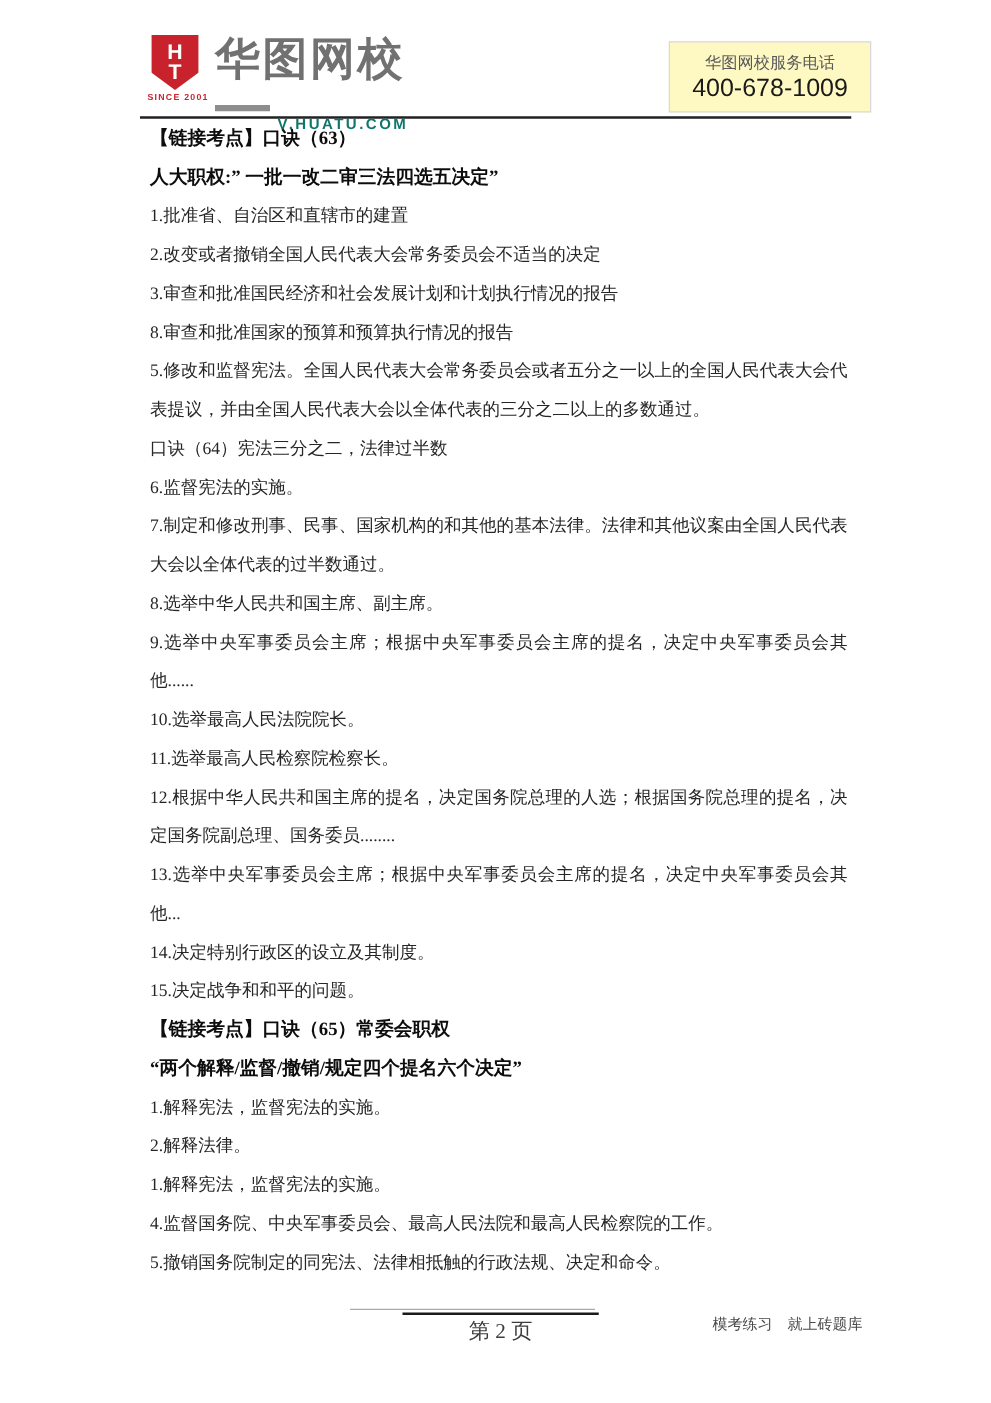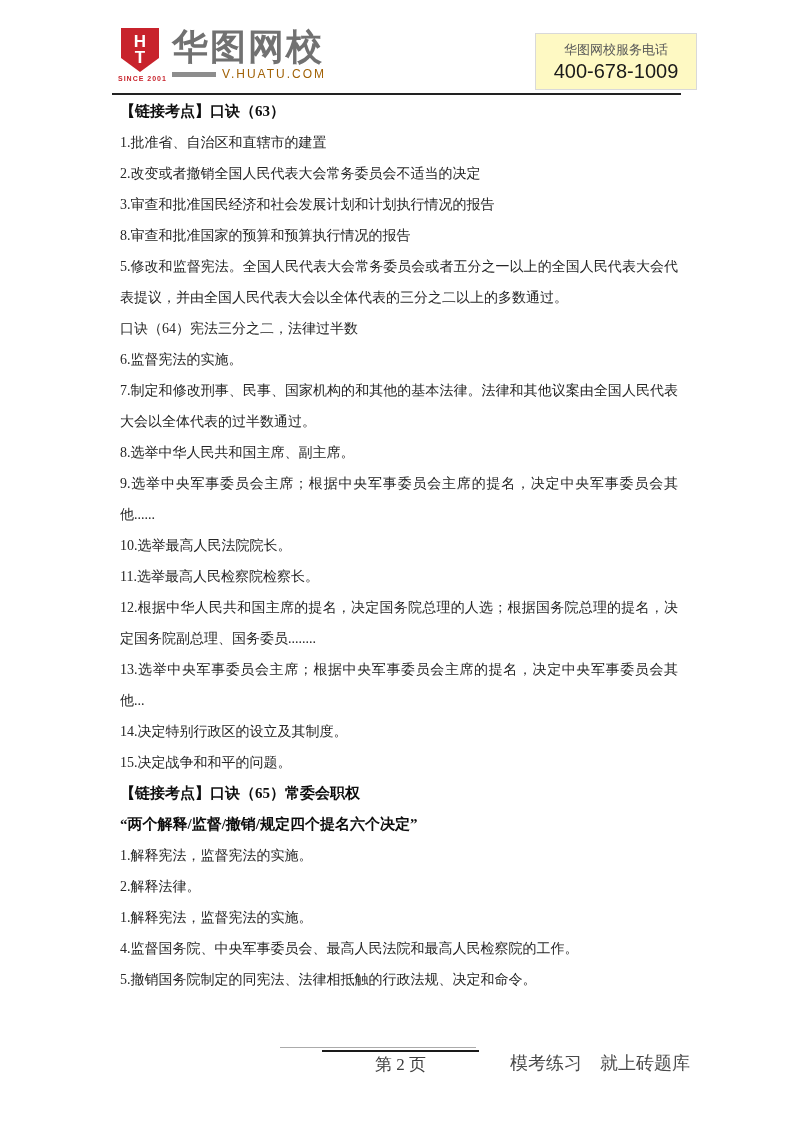--- a/index.html
+++ b/index.html
@@ -70,24 +70,25 @@
     margin-top: 1px;
   }
   .brand-bar {
     width: 44px;
     height: 5px;
     background: #8d8d8d;
     margin-right: 6px;
   }
   .brand-domain {
     font-family: "Liberation Sans", sans-serif;
-    font-weight: normal;
+    font-weight: bold;
     font-size: 12px;
-    color: #a16207;
+    color: #0f766e;
     letter-spacing: 2px;
+    margin-top: 25px;
   }
   .phone-box {
     position: absolute;
     right: -16px;
     top: 33px;
     width: 162px;
     height: 57px;
     background: #fef9c3;
     border: 1px solid #d9d9d9;
     display: flex;
@@ -152,21 +153,21 @@
     top: 1053px;
     width: 157px;
     text-align: center;
     font-size: 17px;
     color: #3d3d3d;
   }
   .footer-slogan {
     position: absolute;
     right: 103px;
     top: 1051px;
-    font-size: 18px;
+    font-size: 12px;
     color: #4a4a4a;
   }
 </style>
 </head>
 <body>
 
 <div class="page">
 
   <div class="header">
     <div class="logo-wrap">
@@ -186,20 +187,21 @@
       </div>
     </div>
     <div class="phone-box">
       <div class="phone-label">华图网校服务电话</div>
       <div class="phone-number">400-678-1009</div>
     </div>
   </div>
 
   <div class="content">
     <p class="heading">【链接考点】口诀（63）</p>
+    <p class="heading">人大职权:” 一批一改二审三法四选五决定”</p>
     <p>1.批准省、自治区和直辖市的建置</p>
     <p>2.改变或者撤销全国人民代表大会常务委员会不适当的决定</p>
     <p>3.审查和批准国民经济和社会发展计划和计划执行情况的报告</p>
     <p>8.审查和批准国家的预算和预算执行情况的报告</p>
     <p>5.修改和监督宪法。全国人民代表大会常务委员会或者五分之一以上的全国人民代表大会代表提议，并由全国人民代表大会以全体代表的三分之二以上的多数通过。</p>
     <p>口诀（64）宪法三分之二，法律过半数</p>
     <p>6.监督宪法的实施。</p>
     <p>7.制定和修改刑事、民事、国家机构的和其他的基本法律。法律和其他议案由全国人民代表大会以全体代表的过半数通过。</p>
     <p>8.选举中华人民共和国主席、副主席。</p>
     <p>9.选举中央军事委员会主席；根据中央军事委员会主席的提名，决定中央军事委员会其他......</p>

